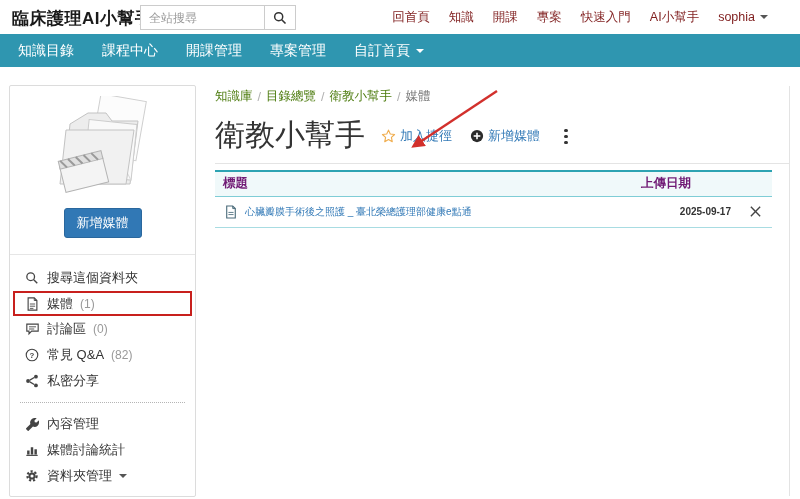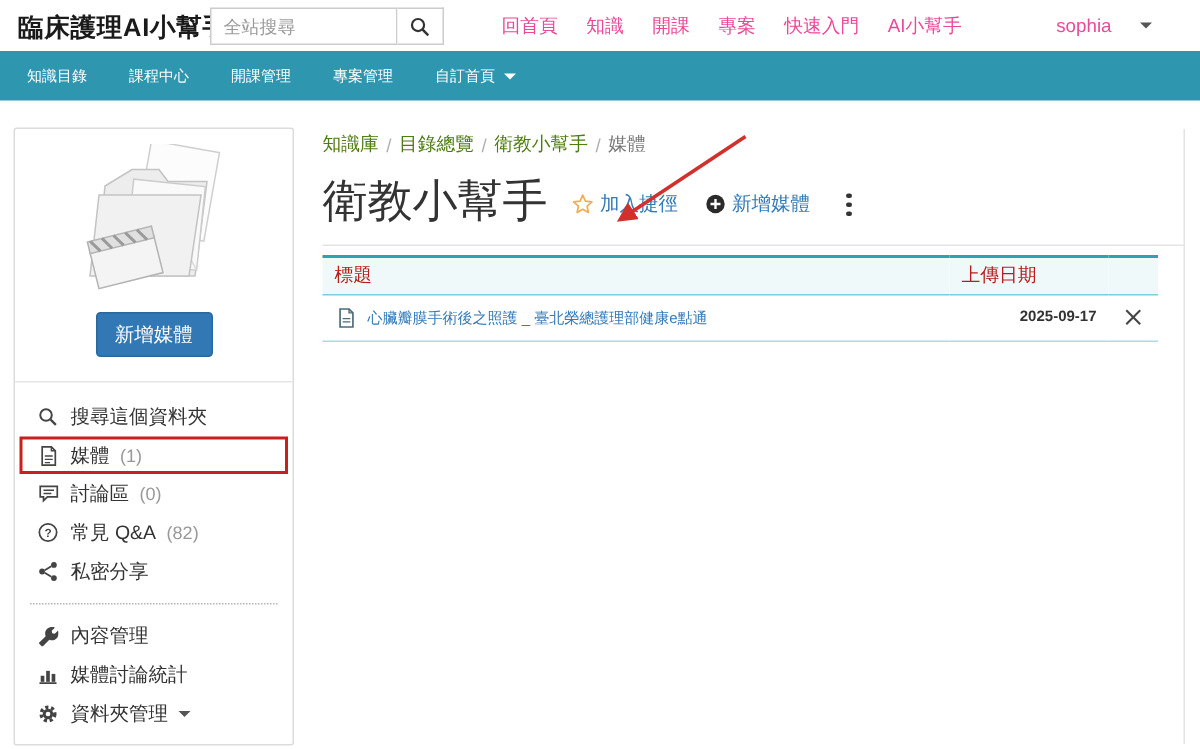--- a/index.html
+++ b/index.html
@@ -7,28 +7,28 @@
   body { font-family:"Liberation Sans","DejaVu Sans",sans-serif; background:#fff; color:#333; overflow:hidden; }
   .page { position:relative; width:800px; height:499px; background:#fff; }
 
   
   .topbar { position:absolute; left:0; top:0; width:800px; height:34px; background:#fff; }
   .logo { position:absolute; left:12px; top:7px; font-size:17px; font-weight:bold; color:#1a1a1a; letter-spacing:.5px; }
   .searchbox { position:absolute; left:140px; top:5px; display:flex; }
   .searchbox input { width:125px; height:25px; border:1px solid #ccc; padding:8px 8px; font-size:12px; color:#0f172a; outline:none; }
   .searchbox input::placeholder { color:#9a9a9a; }
   .search-btn { width:31px; height:25px; border:1px solid #ccc; border-left:none; background:#fff; display:flex; align-items:center; justify-content:center; cursor:pointer; }
-  .toplinks { position:absolute; right:32px; top:0; height:34px; display:flex; align-items:center; gap:19px; font-size:12.5px; color:#ec4899; }
+  .toplinks { position:absolute; right:32px; top:0; height:34px; display:flex; align-items:center; gap:19px; font-size:12.5px; color:#7f1d1d; }
   .toplinks .tlink { cursor:pointer; white-space:nowrap; }
-  .user-menu { display:flex; align-items:center; gap:19px; cursor:pointer;margin-left:44px; }
+  .user-menu { display:flex; align-items:center; gap:5px; cursor:pointer; }
   .caret-down { width:0; height:0; border-left:4px solid transparent; border-right:4px solid transparent; border-top:4px solid #555; display:inline-block; }
 
   
   .navbar { position:absolute; left:0; top:34px; width:800px; height:33px; background:#2f96b0; display:flex; align-items:center; padding-left:4px; }
-  .nav-item { color:#fff; font-size:10px; padding:0 14px; height:33px; display:flex; align-items:center; gap:6px; cursor:pointer; white-space:nowrap; }
+  .nav-item { color:#fff; font-size:14px; padding:0 14px; height:33px; display:flex; align-items:center; gap:6px; cursor:pointer; white-space:nowrap; }
   .nav-item .caret-down { border-top-color:#fff; }
 
   
   .sidebar { position:absolute; left:9px; top:85px; width:187px; height:412px; background:#fff; border:1px solid #dcdcdc; border-radius:2px; }
   .media-illustration { display:block; margin:10px auto 0; }
   .add-media-btn { display:block; margin:10px auto 0; background:#3178b5; border:1px solid #2a679d; color:#fff; font-size:13px; padding:5px 12px; border-radius:3px; cursor:pointer; font-family:inherit; }
   .side-divider { border:none; border-top:1px solid #e6e6e6; margin:16px 0 10px; }
   .side-divider-dotted { border:none; border-top:1px dotted #b5b5b5; margin:8px 10px; }
   .side-list { padding:0 0 4px; }
   .side-item { display:flex; align-items:center; gap:7px; height:26px; padding-left:14px; font-size:13px; color:#333; cursor:pointer; }
@@ -46,21 +46,21 @@
   .page-title { font-size:30px; font-weight:400; color:#333; line-height:1.1; }
   .title-actions { display:flex; align-items:center; gap:18px; padding-bottom:5px; }
   .action-link { display:flex; align-items:center; gap:4px; color:#337ab7; font-size:13px; cursor:pointer; white-space:nowrap; }
   .kebab { display:flex; flex-direction:column; gap:2.5px; padding:2px 6px; cursor:pointer; }
   .kebab i { width:3.5px; height:3.5px; border-radius:50%; background:#333; }
   .title-hr { border:none; border-top:1px solid #e4e4e4; margin-top:12px; }
 
   
   .media-table { width:557px; border-collapse:collapse; margin-top:6px; }
   .media-table thead tr { background:#f0f9fa; border-top:2px solid #2da3b2; border-bottom:1px solid #7fcdd6; }
-  .media-table th { font-size:12.5px; color:#b91c1c; font-weight:normal; height:25px; text-align:left; padding:0 8px; }
+  .media-table th { font-size:12.5px; color:#701a75; font-weight:bold; height:25px; text-align:left; padding:0 8px; }
   .media-table th.col-date { text-align:left; }
   .media-table tbody tr { border-bottom:1px solid #a8dce2; }
   .media-table td { height:31px; padding:0 8px; font-size:10px; }
   .cell-title { display:flex; align-items:center; gap:6px; }
   .row-link { color:#337ab7; cursor:pointer; }
   .cell-date { text-align:right; font-weight:bold; color:#333; font-size:12.5px; white-space:nowrap; }
   .cell-action { width:30px; text-align:center; }
   .close-btn { background:none; border:none; cursor:pointer; padding:2px; line-height:0; }
 
   .right-line { position:absolute; left:789px; top:86px; width:1px; height:410px; background:#e3e3e3; }

